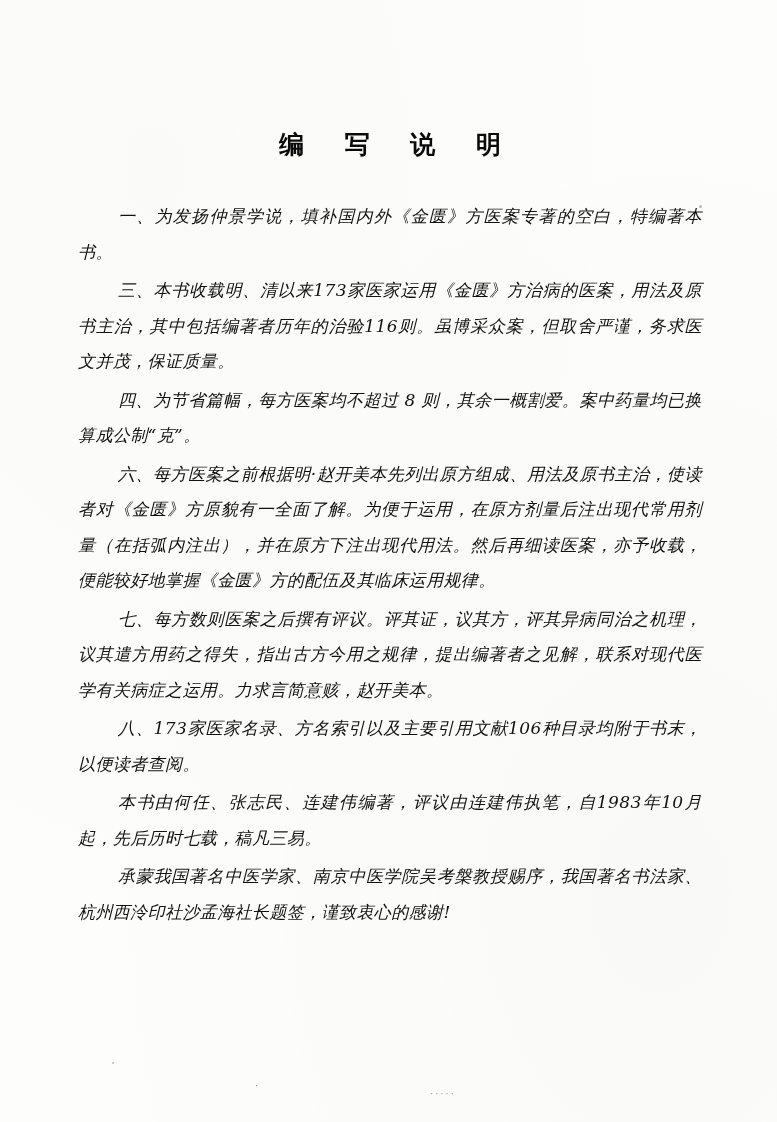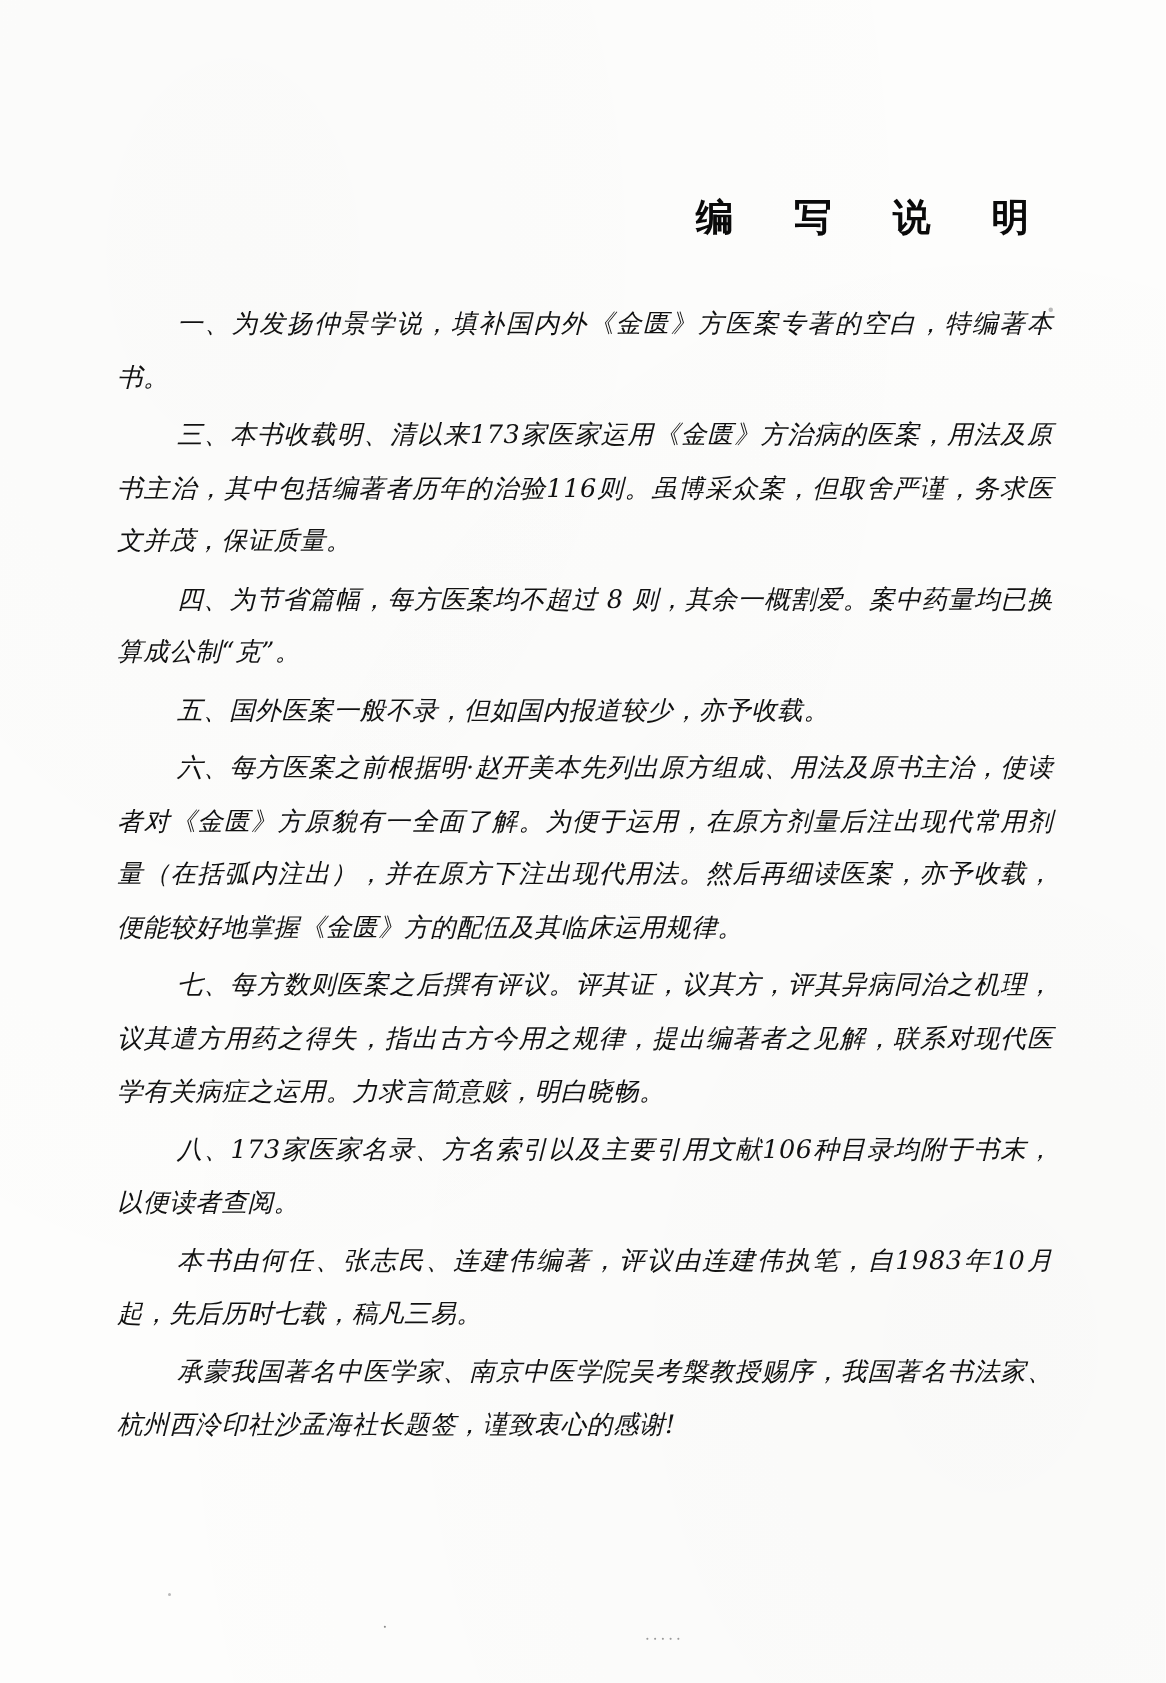--- a/index.html
+++ b/index.html
@@ -32,21 +32,21 @@
       radial-gradient(ellipse at 85% 80%, rgba(0,0,0,0.015), rgba(0,0,0,0) 65%);
     pointer-events: none;
   }
   .content {
     position: absolute;
     left: 78px;
     top: 128px;
     width: 624px;
   }
   .doc-title {
-    text-align: right;
+    text-align: center;
     font-size: 25px;
     font-weight: bold;
     letter-spacing: 16px;
     text-indent: 16px;
     margin: 0 0 38px 0;
     font-family: "DejaVu Serif", "Liberation Serif", serif;
     color: #0a0a0a;
   }
   .para {
     font-size: 17px;
@@ -90,23 +90,22 @@
   <div class="speck" style="left:699px; top:205px; width:3px; height:3px;"></div>
   <div class="speck" style="left:112px; top:1062px; width:2px; height:2px;"></div>
 
   <div class="content">
 
     <h1 class="doc-title">编 写 说 明</h1>
 
     <p class="para">一、为发扬仲景学说，填补国内外《金匮》方医案专著的空白，特编著本书。</p>
     <p class="para">三、本书收载明、清以来173家医家运用《金匮》方治病的医案，用法及原书主治，其中包括编著者历年的治验116则。虽博采众案，但取舍严谨，务求医文并茂，保证质量。</p>
     <p class="para">四、为节省篇幅，每方医案均不超过 8 则，其余一概割爱。案中药量均已换算成公制“克”。</p>
-    <p class="para">五、国外医案一般不录，但如国内报道较少，亦予收载。</p>
     <p class="para">六、每方医案之前根据明·赵开美本先列出原方组成、用法及原书主治，使读者对《金匮》方原貌有一全面了解。为便于运用，在原方剂量后注出现代常用剂量（在括弧内注出），并在原方下注出现代用法。然后再细读医案，亦予收载，便能较好地掌握《金匮》方的配伍及其临床运用规律。</p>
-    <p class="para">七、每方数则医案之后撰有评议。评其证，议其方，评其异病同治之机理，议其遣方用药之得失，指出古方今用之规律，提出编著者之见解，联系对现代医学有关病症之运用。力求言简意赅，明白晓畅。</p>
+    <p class="para">七、每方数则医案之后撰有评议。评其证，议其方，评其异病同治之机理，议其遣方用药之得失，指出古方今用之规律，提出编著者之见解，联系对现代医学有关病症之运用。力求言简意赅，赵开美本。</p>
     <p class="para">八、173家医家名录、方名索引以及主要引用文献106种目录均附于书末，以便读者查阅。</p>
     <p class="para">本书由何任、张志民、连建伟编著，评议由连建伟执笔，自1983年10月起，先后历时七载，稿凡三易。</p>
     <p class="para">承蒙我国著名中医学家、南京中医学院吴考槃教授赐序，我国著名书法家、杭州西泠印社沙孟海社长题签，谨致衷心的感谢!</p>
 
   </div>
 
   <div class="mark-left">·</div>
   <div class="mark-right">·····</div>
 
 </div>

